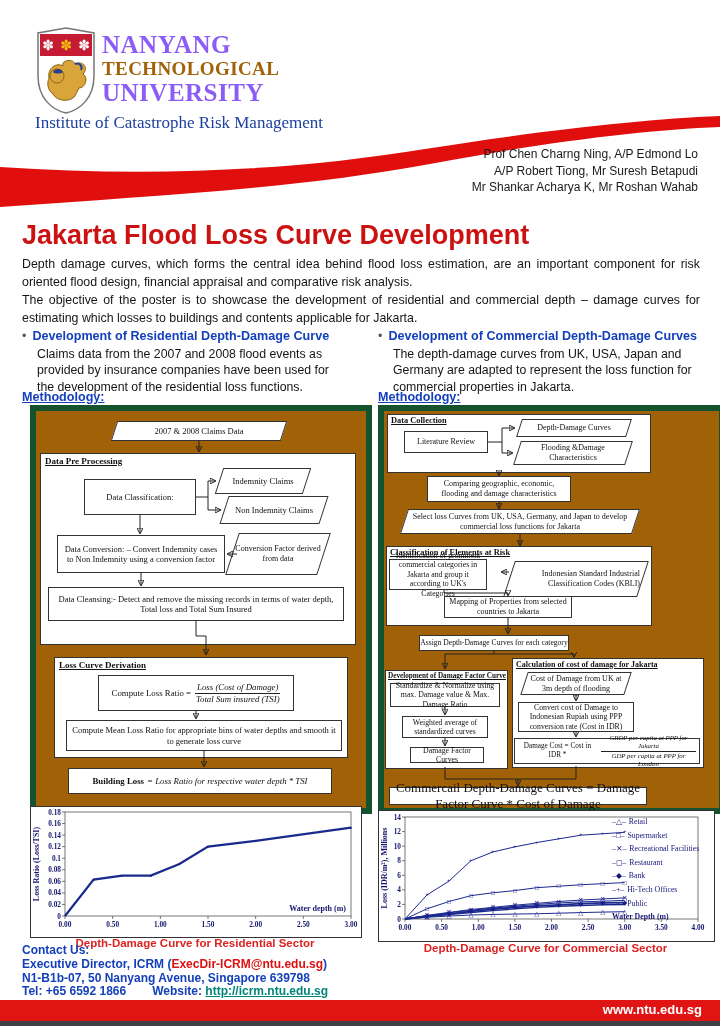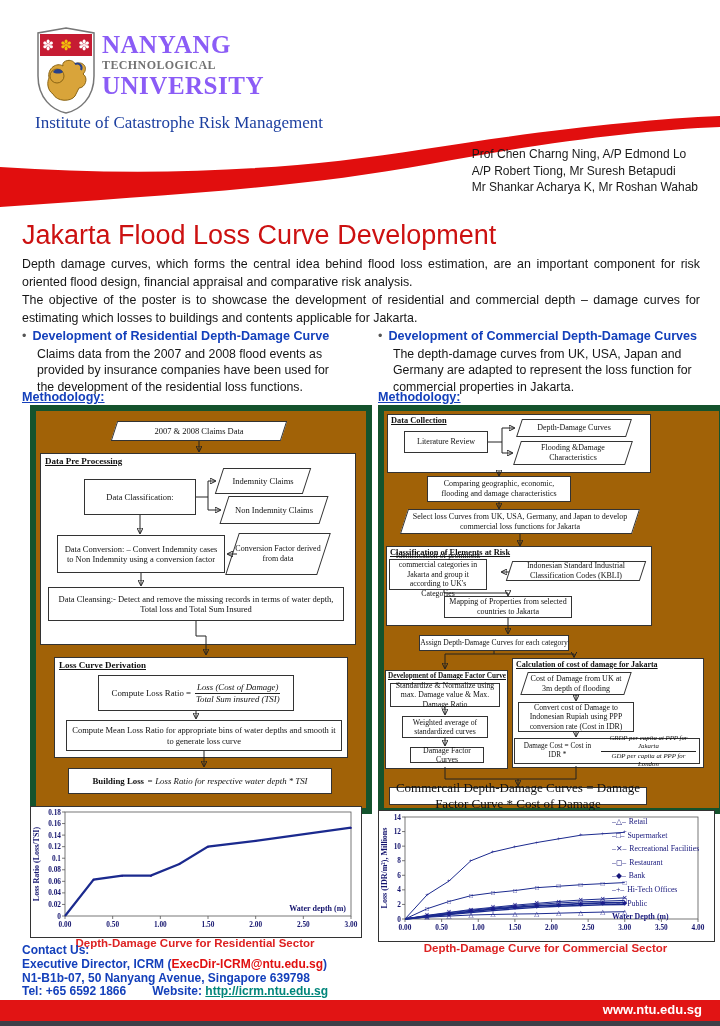--- a/index.html
+++ b/index.html
@@ -2,28 +2,28 @@
 <html><head>
 <meta charset="utf-8">
 <style>
   html,body{margin:0;padding:0;background:#888;}
   .poster{position:relative;width:720px;height:1026px;background:#fff;overflow:hidden;
           font-family:"Liberation Sans",sans-serif;color:#111;}
   
   .crest{position:absolute;left:35px;top:26px;}
   .wordmark{position:absolute;left:102px;top:32px;font-family:"Liberation Serif",serif;line-height:1;}
   .wm1,.wm3{color:#8b5cf6;font-size:25px;font-weight:600;letter-spacing:.5px;}
-  .wm2{color:#737373;font-size:12px;font-weight:600;letter-spacing:.4px;margin:2px 0;}
+  .wm2{color:#a16207;font-size:19px;font-weight:600;letter-spacing:.4px;margin:2px 0;}
   .institute{position:absolute;left:35px;top:113px;font-family:"Liberation Serif",serif;
              font-size:17px;color:#1c3fa0;}
   .swoosh{position:absolute;left:0;top:100px;width:720px;height:120px;}
-  .authors{position:absolute;right:22px;top:146px;text-align:left;font-size:12px;
+  .authors{position:absolute;right:22px;top:146px;text-align:right;font-size:12px;
            line-height:16.5px;color:#1a1a1a;}
   
-  .main-title{position:absolute;left:22px;top:220px;font-size:27px;font-weight:normal;color:#cc1111;}
+  .main-title{position:absolute;left:22px;top:220px;font-size:27px;font-weight:bold;color:#cc1111;}
   .intro{position:absolute;left:22px;top:256px;width:678px;font-size:12.4px;line-height:1.44;
          text-align:justify;color:#151515;}
   .intro p{margin:0;}
   
   .bullet-head{position:absolute;font-size:12.6px;font-weight:bold;color:#1440bb;}
   .bullet-head .dot{color:#555;margin-right:6px;font-weight:normal;}
   .col-body{position:absolute;font-size:12.3px;line-height:1.33;color:#151515;}
   .metho{position:absolute;font-size:12.6px;font-weight:bold;color:#1440bb;text-decoration:underline;}
   
   .fc-box{position:absolute;border:6px solid #14532d;background:#a16207;}
@@ -181,21 +181,21 @@
         <span class="tx">Flooding &amp;Damage Characteristics</span>
     </div>
     <div class="fn f8" style="left:43px;top:65px;width:144px;height:26px;">Comparing geographic, economic, flooding and damage characteristics</div>
     <div class="fn para f8" style="left:20px;top:98px;width:232px;height:25px;">
       <i class="bg"></i>
         <span class="tx">Select loss Curves from UK, USA, Germany, and Japan to develop commercial loss functions for Jakarta</span>
     </div>
     <div class="cont" style="left:2px;top:135px;width:264px;height:78px;"></div>
     <div class="fct" style="left:6px;top:137px;font-size:8.4px;">Classification of Elements at Risk</div>
     <div class="fn f78" style="left:5px;top:148px;width:98px;height:31px;">Identification of prominent commercial categories in Jakarta and group it according to UK's Categories</div>
-    <div class="fn para f8" style="left:125px;top:150px;width:134px;height:20px;">
+    <div class="fn para f8" style="left:125px;top:150px;width:134px;height:36px;text-align:right;">
       <i class="bg"></i>
         <span class="tx">Indonesian Standard Industrial Classification Codes (KBLI)</span>
     </div>
     <div class="fn f8" style="left:60px;top:185px;width:128px;height:22px;">Mapping of Properties from selected countries to Jakarta</div>
     <div class="fn f76" style="left:35px;top:224px;width:150px;height:16px;white-space:nowrap;">Assign Depth-Damage Curves for each category</div>
     <div class="cont" style="left:1px;top:259px;width:121px;height:97px;"></div>
     <div class="fct" style="left:4px;top:261px;font-size:7.2px;">Development of Damage Factor Curve</div>
     <div class="fn f78" style="left:6px;top:272px;width:110px;height:24px;">Standardize &amp; Normalize using max. Damage value &amp; Max. Damage Ratio</div>
     <div class="fn f78" style="left:18px;top:305px;width:86px;height:22px;">Weighted average of standardized curves</div>
     <div class="fn f78" style="left:26px;top:336px;width:74px;height:16px;">Damage Factor Curves</div>

